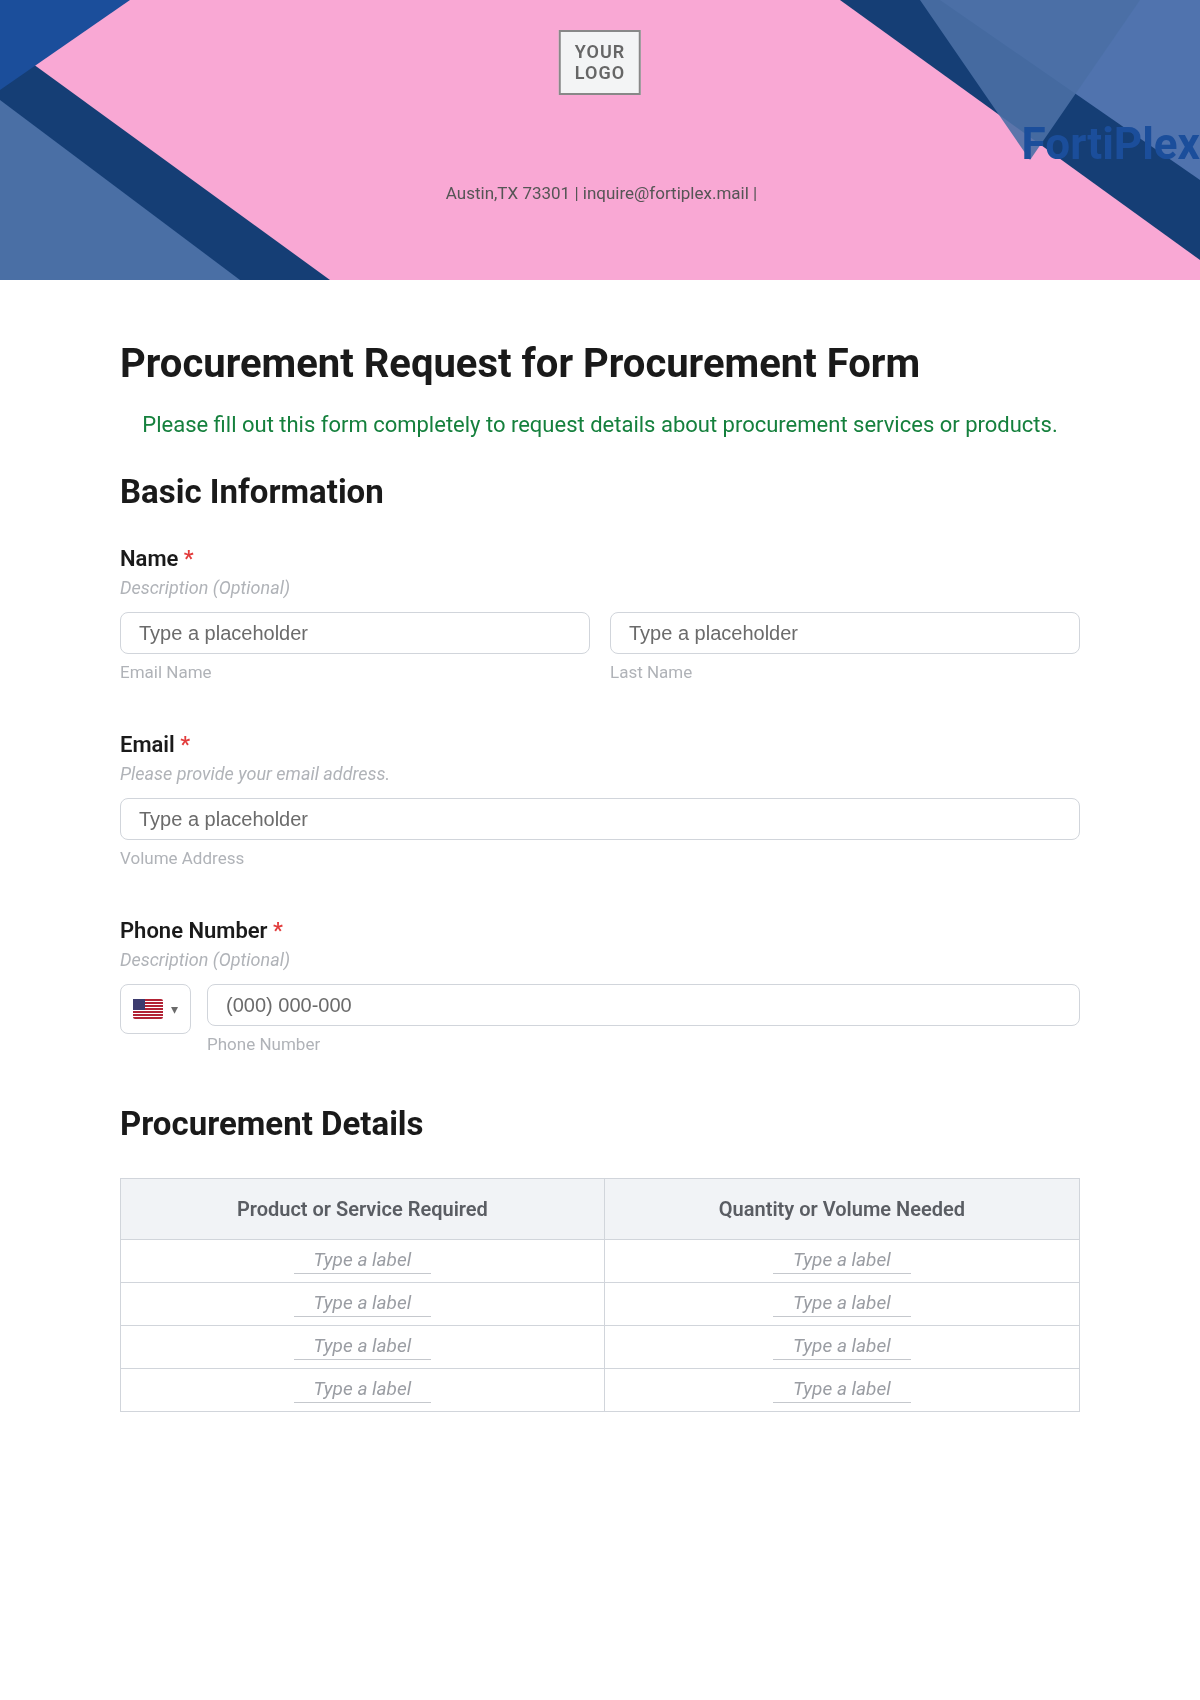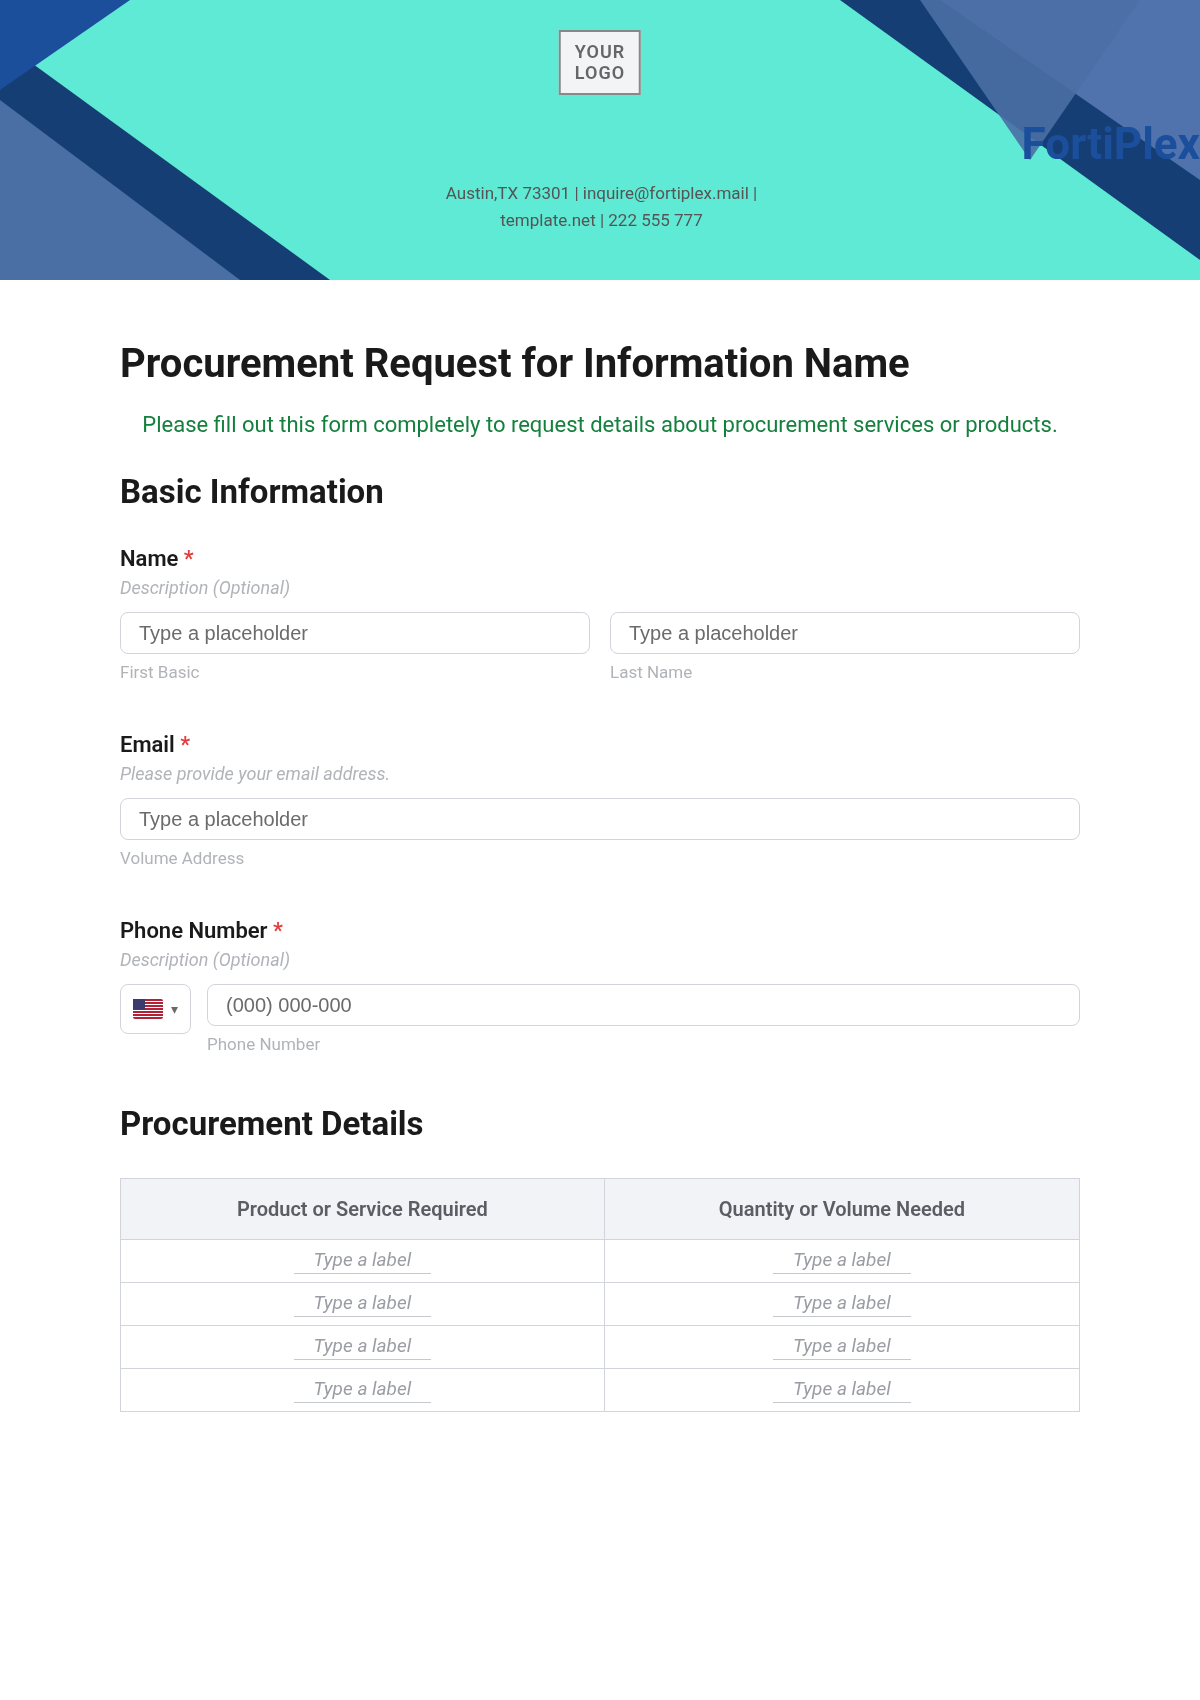--- a/index.html
+++ b/index.html
@@ -7,21 +7,21 @@
   font-family: -apple-system, BlinkMacSystemFont, "Segoe UI", Roboto, Helvetica, Arial, sans-serif;
   background: #fff;
   width: 1200px;
   margin: 0 auto;
   color: #1a1a1a;
 }
 
 .header {
   position: relative;
   height: 280px;
-  background: #5eead4;
+  background: #f9a8d4;
   overflow: hidden;
 }
 
 .triangle {
   position: absolute;
 }
 
 .logo-box {
   position: absolute;
   top: 30px;
@@ -192,39 +192,38 @@
     <polygon points="420,0 160,0 420,180" fill="#5a7db8" fill-opacity="0.85"></polygon>
     <polygon points="140,0 360,0 250,160" fill="#4a6fa5" fill-opacity="0.9"></polygon>
   </svg>
   <div class="logo-box">
     <div>YOUR</div>
     <div>LOGO</div>
   </div>
   <div class="company-name">FortiPlex</div>
   <div class="company-info">
     <div>Austin,TX 73301 | inquire@fortiplex.mail |</div>
-    <div>template.net | 222 555 777</div>
   </div>
 </div>
 
 <div class="content">
-  <h1 class="page-title">Procurement Request for Information Name</h1>
+  <h1 class="page-title">Procurement Request for Procurement Form</h1>
   <p class="page-intro">Please fill out this form completely to request details about procurement services or products.</p>
 
   <h2 class="section-heading">Basic Information</h2>
 
   <div class="field-group">
     <div class="field-label">
       <span>Name</span> <span class="required">*</span>
     </div>
     <div class="field-desc">Description (Optional)</div>
     <div class="input-row">
       <div class="input-col">
         <input class="text-input" type="text" placeholder="Type a placeholder" style="">
-        <div class="sublabel">First Basic</div>
+        <div class="sublabel">Email Name</div>
       </div>
       <div class="input-col">
         <input class="text-input" type="text" placeholder="Type a placeholder" style="">
         <div class="sublabel">Last Name</div>
       </div>
     </div>
   </div>
 
   <div class="field-group">
     <div class="field-label">

